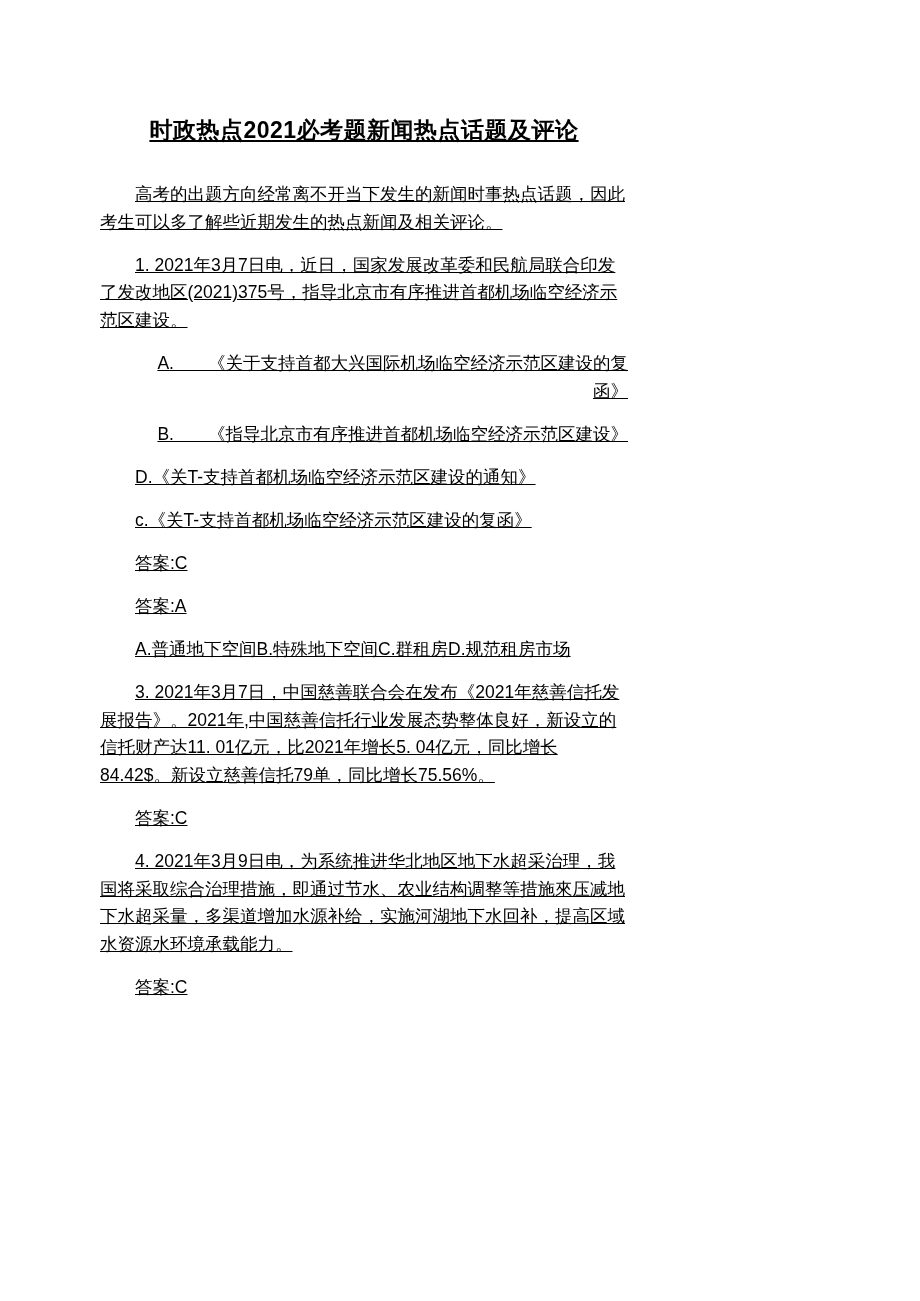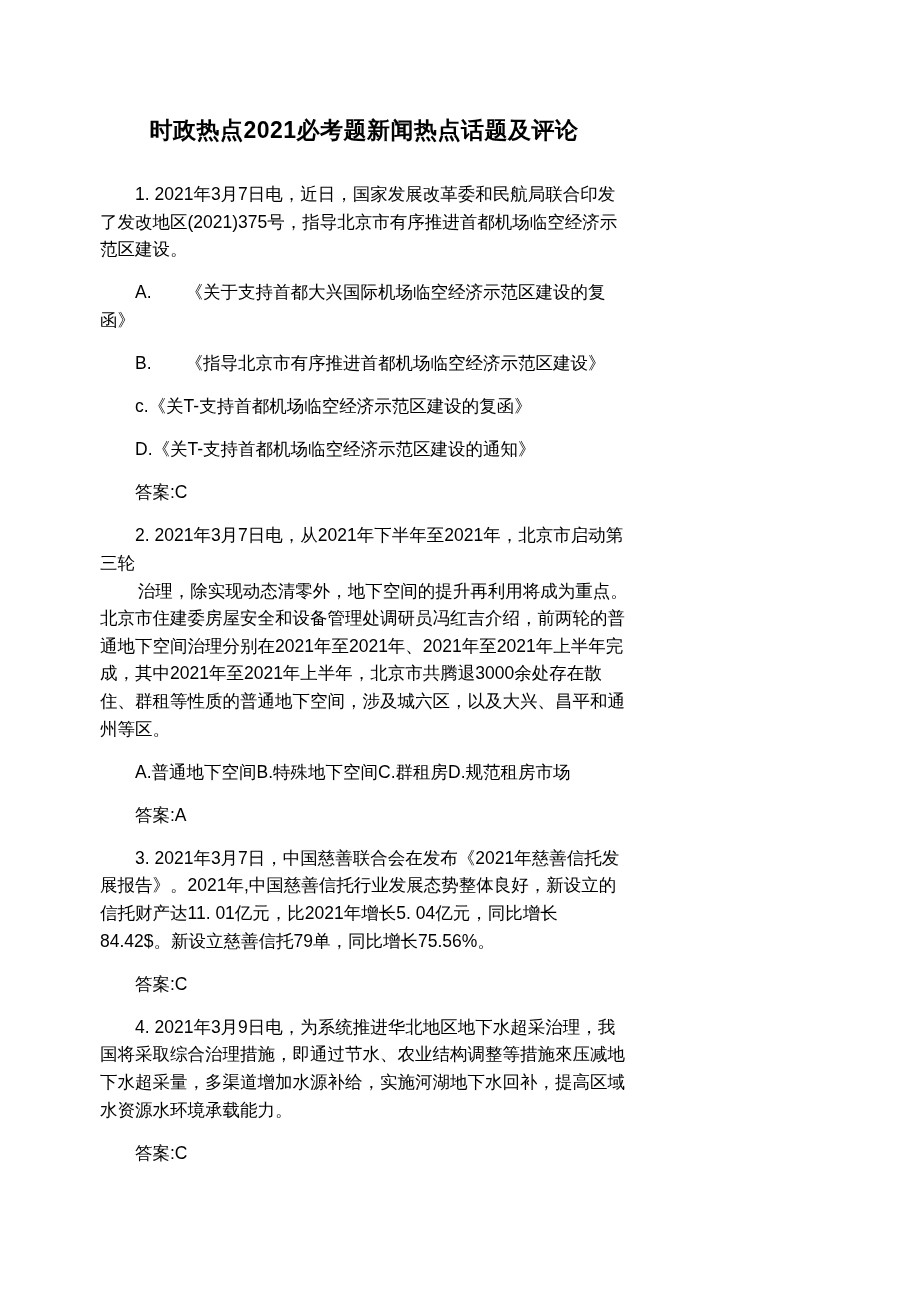--- a/index.html
+++ b/index.html
@@ -15,60 +15,62 @@
   .page {
     box-sizing: border-box;
     width: 728px;
     height: 1301px;
     padding: 115px 100px 0 100px;
     background: #ffffff;
     color: #000000;
     font-family: "Liberation Sans", "DejaVu Sans", sans-serif;
     font-size: 17.5px;
     line-height: 27.6px;
+    text-decoration: underline;
   }
   .doc-title {
     margin: 0 0 36px 0;
     font-size: 23px;
     line-height: 30px;
     font-weight: 700;
     text-align: center;
     letter-spacing: 0.5px;
   }
   .para {
     margin: 0 0 15.5px 0;
     text-indent: 2em;
   }
   .pre {
     white-space: pre-wrap;
+    text-align: right;
   }
   .hang-indent {
     display: inline-block;
     width: 2.15em;
     height: 1px;
   }
 </style>
 </head>
 <body>
 
 <div class="page">
 
   <h1 class="doc-title">时政热点2021必考题新闻热点话题及评论</h1>
 
+  <p class="para">高考的出题方向经常离不开当下发生的新闻时事热点话题，因此考生可以多了解些近期发生的热点新闻及相关评论。</p>
 
   <p class="para">1. 2021年3月7日电，近日，国家发展改革委和民航局联合印发了发改地区(2021)375号，指导北京市有序推进首都机场临空经济示范区建设。</p>
   <p class="para pre">A.       《关于支持首都大兴国际机场临空经济示范区建设的复函》</p>
   <p class="para pre">B.       《指导北京市有序推进首都机场临空经济示范区建设》</p>
+  <p class="para">D.《关T-支持首都机场临空经济示范区建设的通知》</p>
   <p class="para">c.《关T-支持首都机场临空经济示范区建设的复函》</p>
-  <p class="para">D.《关T-支持首都机场临空经济示范区建设的通知》</p>
   <p class="para">答案:C</p>
 
-  <p class="para"><span>2. 2021年3月7日电，从2021年下半年至2021年，北京市启动第三轮</span><br><span class="hang-indent"></span><span>治理，除实现动态清零外，地下空间的提升再利用将成为重点。北京市住建委房屋安全和设备管理处调研员冯红吉介绍，前两轮的普通地下空间治理分别在2021年至2021年、2021年至2021年上半年完成，其中2021年至2021年上半年，北京市共腾退3000余处存在散住、群租等性质的普通地下空间，涉及城六区，以及大兴、昌平和通州等区。</span></p>
+  <p class="para">答案:A</p>
   <p class="para">A.普通地下空间B.特殊地下空间C.群租房D.规范租房市场</p>
-  <p class="para">答案:A</p>
 
   <p class="para">3. 2021年3月7日，中国慈善联合会在发布《2021年慈善信托发展报告》。2021年,中国慈善信托行业发展态势整体良好，新设立的信托财产达11. 01亿元，比2021年增长5. 04亿元，同比增长84.42$。新设立慈善信托79单，同比增长75.56%。</p>
   <p class="para">答案:C</p>
 
   <p class="para">4. 2021年3月9日电，为系统推进华北地区地下水超采治理，我国将采取综合治理措施，即通过节水、农业结构调整等措施來压减地下水超采量，多渠道增加水源补给，实施河湖地下水回补，提高区域水资源水环境承载能力。</p>
   <p class="para">答案:C</p>
 
 </div>
 
 </body></html>

